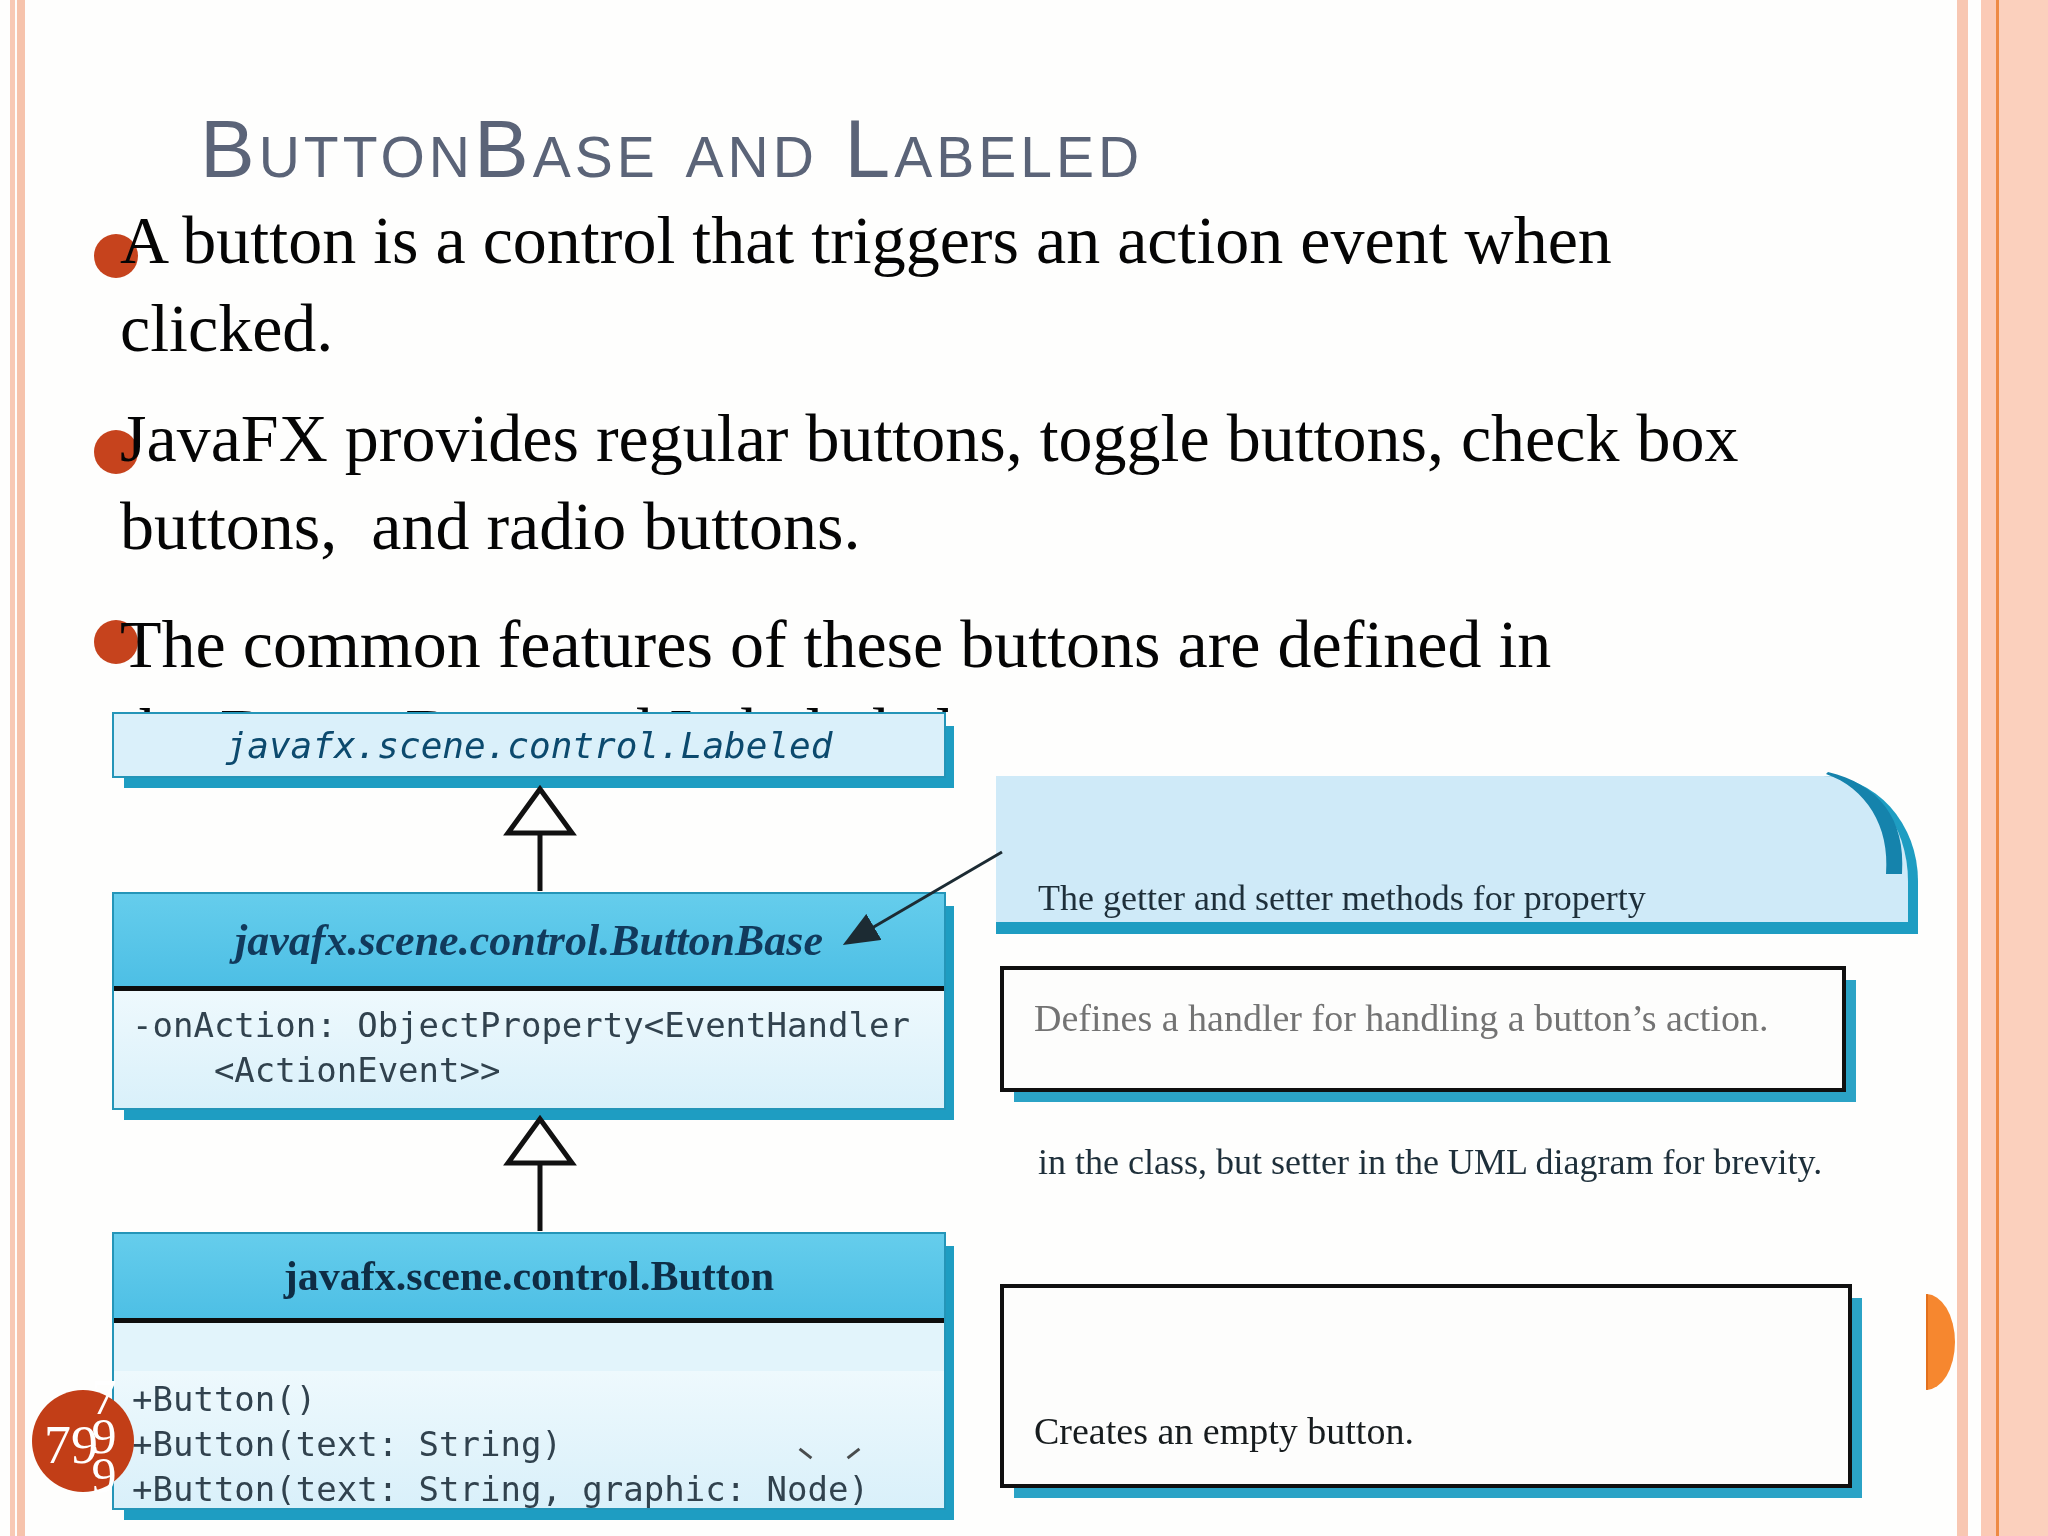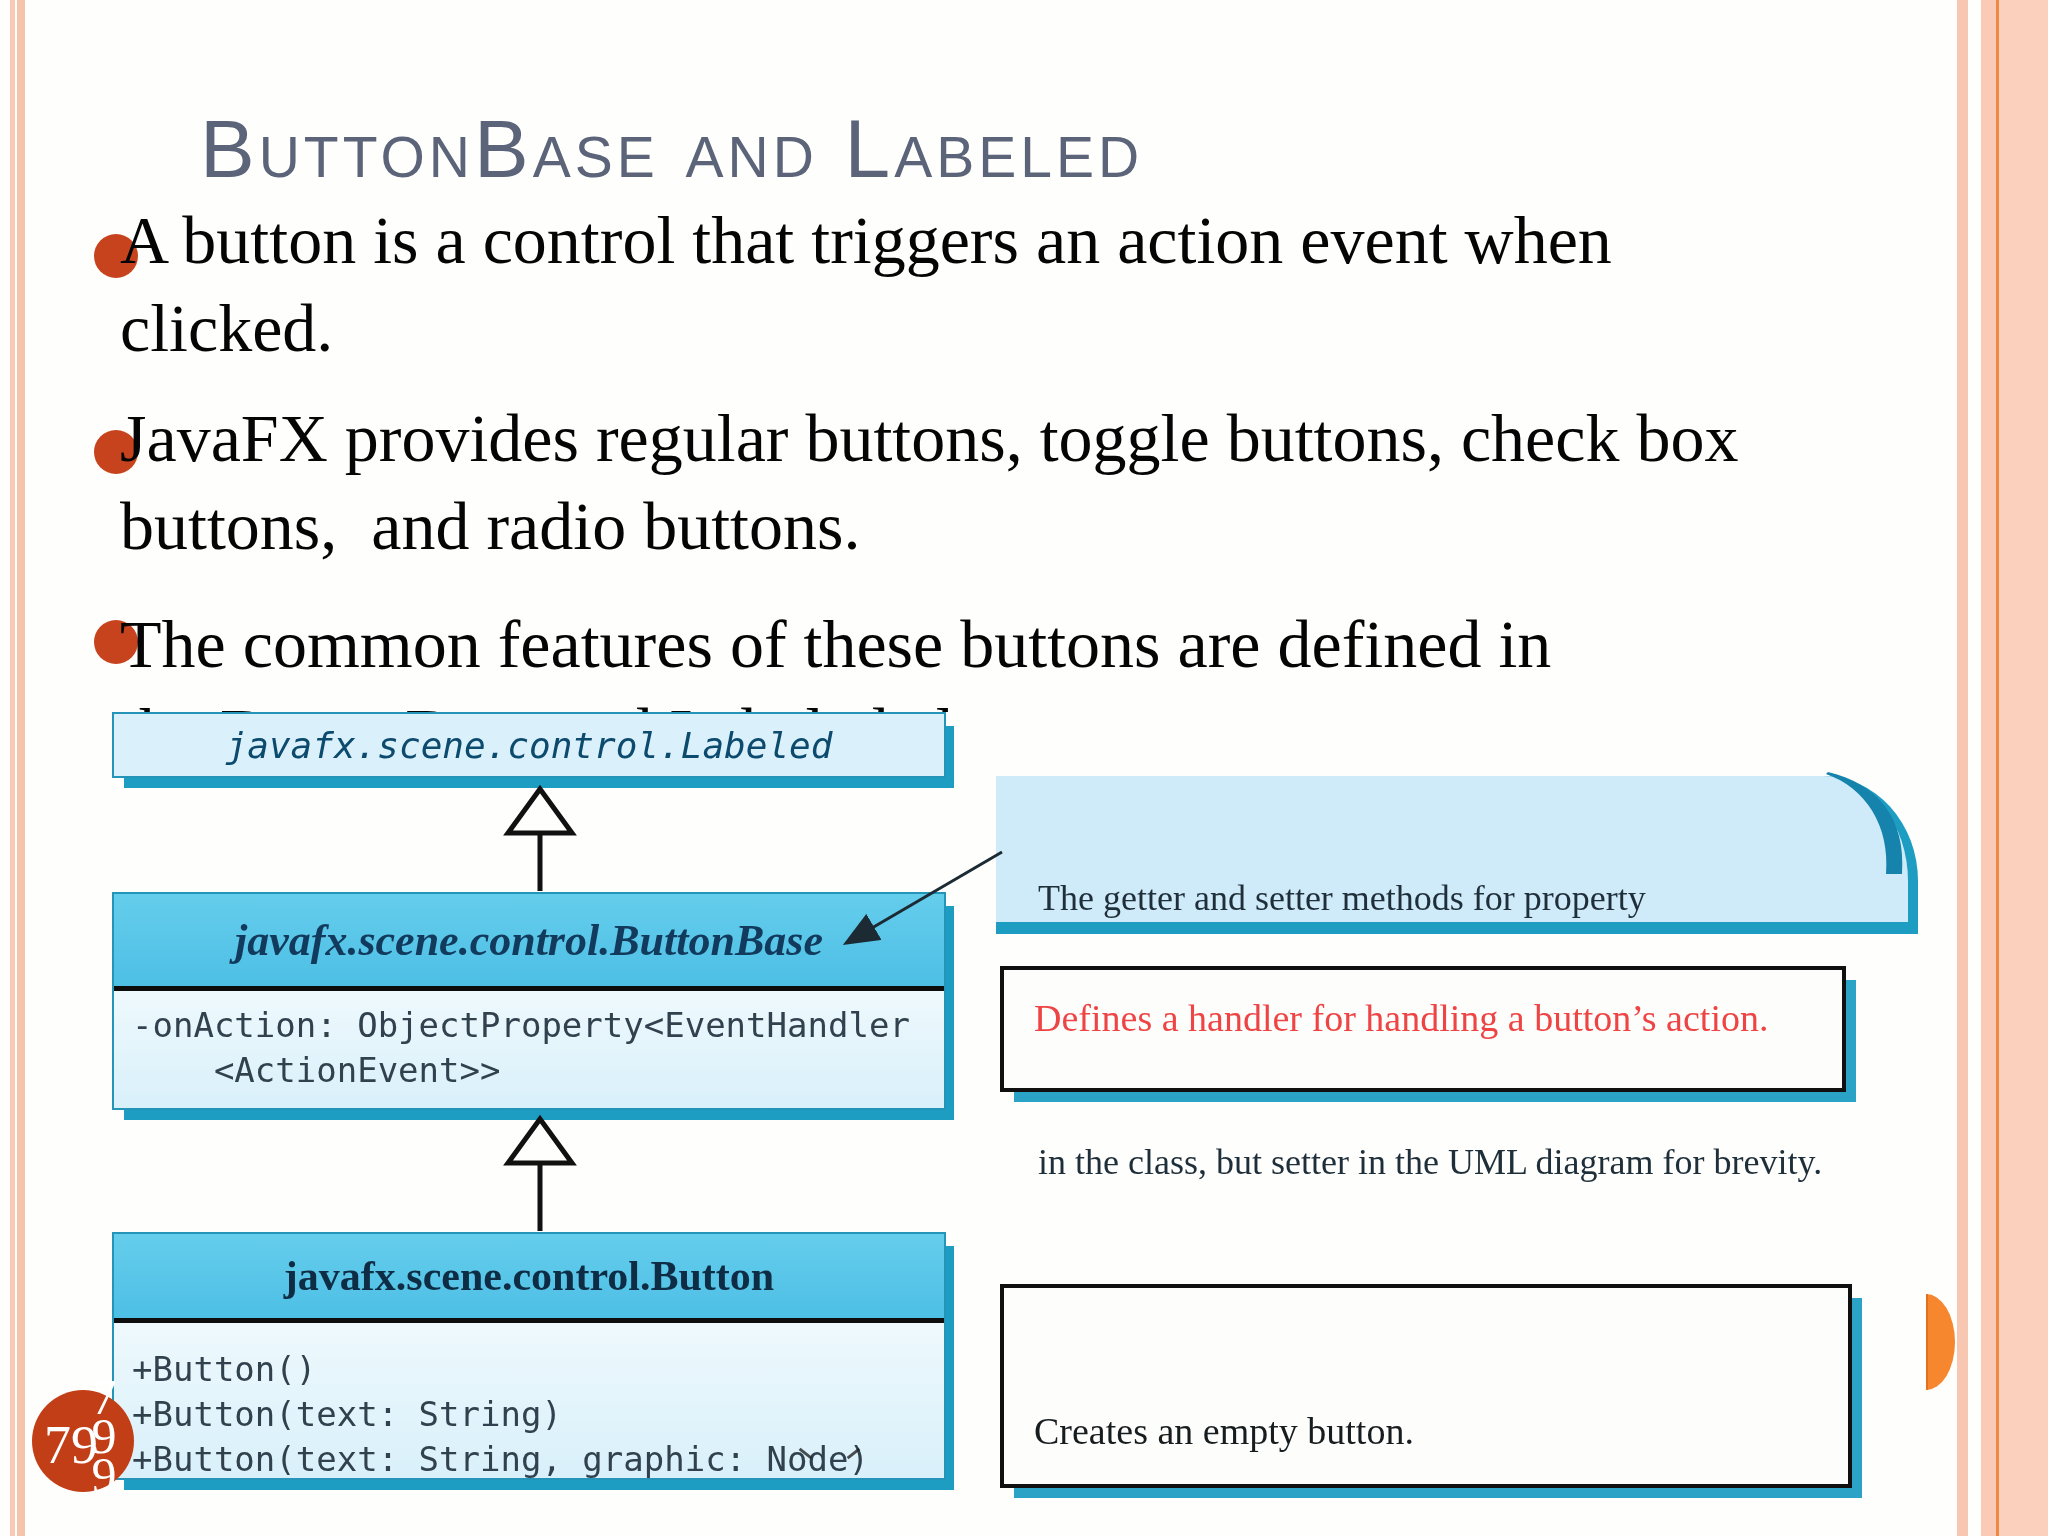--- a/index.html
+++ b/index.html
@@ -39,35 +39,35 @@
   .classbox{left:112px;width:830px;background:#e2f4fb;}
   .bb{top:892px;} .btn{top:1232px;}
   .clshead{display:flex;align-items:center;justify-content:center;border-bottom:5px solid #0d0d0d;
            background:linear-gradient(#65cdec,#4dbfe5);}
   .bb .clshead{height:92px;} .btn .clshead{height:84px;}
   .clshead .t{font-size:44px;font-weight:bold;color:#113a5c;}
   .bb .clshead .t{font-style:italic;}
   .btn .clshead .t{font-size:42px;color:#0e2d45;}
   .clsbody{background:linear-gradient(#eef9fd,#d9f0fa);}
   .bb .clsbody{height:105px;padding:12px 0 0 18px;}
-  .btn .clsbody{height:131px;padding:24px 0 0 18px;}
+  .btn .clsbody{height:131px;padding:6px 0 0 18px;margin-top:48px;}
   .mline{font-family:"DejaVu Sans Mono",monospace;font-size:34px;line-height:45px;color:#31424e;white-space:pre;}
 
   
   .note{position:absolute;left:996px;top:776px;width:912px;height:146px;background:#cfeaf8;z-index:3;
         border-style:solid;border-color:#1e9dc2;border-width:0 10px 12px 0;
         border-top-right-radius:95px 105px;}
   .note .txt{padding:12px 0 0 42px;font-size:36px;line-height:44px;color:#1e2f3a;white-space:pre;}
   .fold{position:absolute;right:-12px;top:-4px;width:120px;height:130px;}
 
   
   .white-note{position:absolute;z-index:3;background:#fdfdfc;border:4px solid #101010;
               box-shadow:12px 12px 0 -2px #2ba3c6;}
   .defines{left:1000px;top:966px;width:838px;height:118px;}
-  .defines .txt{padding:26px 0 0 30px;font-size:38px;color:#ef4444;white-space:pre;}
+  .defines .txt{padding:26px 0 0 30px;font-size:38px;color:#737373;white-space:pre;}
   .creates{left:1000px;top:1284px;width:844px;height:196px;}
   .creates .txt{padding:18px 0 0 30px;font-size:38px;line-height:50px;color:#171c1e;white-space:pre;}
 
   
   .arrows{position:absolute;left:0;top:0;z-index:4;pointer-events:none;}
 
   
   .badge{position:absolute;left:32px;top:1390px;width:102px;height:102px;border-radius:50%;
          background:#c23e17;z-index:6;}
   .badge .h{position:absolute;left:12px;top:24px;font-size:54px;color:#ffffff;letter-spacing:0;}

